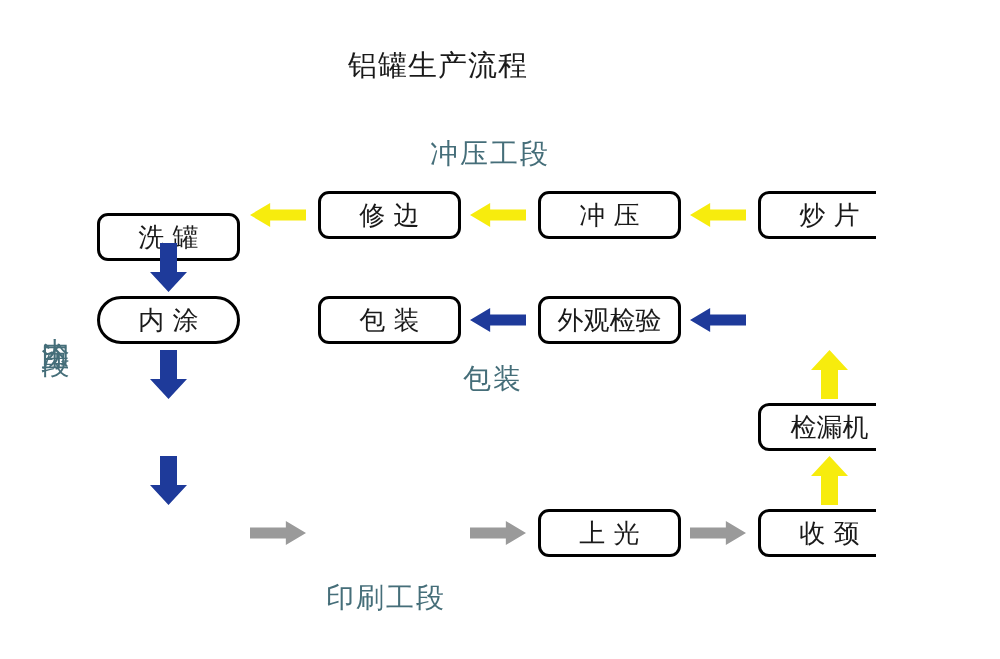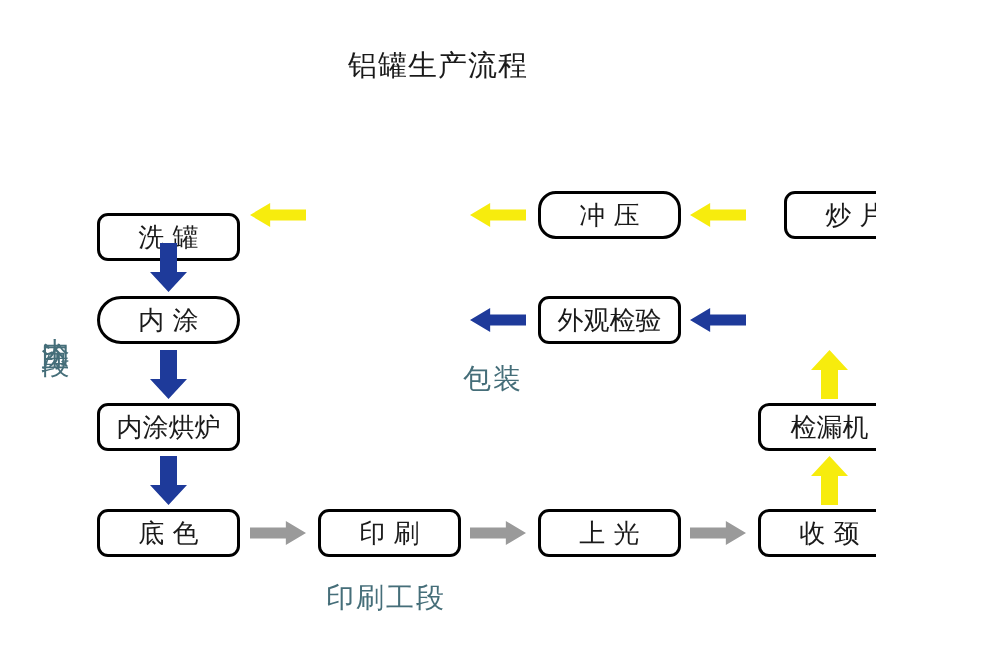--- a/index.html
+++ b/index.html
@@ -62,37 +62,37 @@
   .arrow.blue   { background: var(--blue, #1e3a9a); }
   .arrow.gray   { background: var(--gray, #9a9a9a); }
 </style>
 </head>
 <body>
 
 <div class="canvas">
 
   <div class="title">铝罐生产流程</div>
 
+  <div class="section-label" style="left:430px; top:135px;">冲压工段</div>
   <div class="section-label vertical" style="left:36px; top:316px;">内涂工段</div>
   <div class="section-label" style="left:463px; top:360px;">包装</div>
   <div class="section-label vertical" style="left:916px; top:358px;">收颈工段</div>
   <div class="section-label" style="left:326px; top:579px;">印刷工段</div>
 
   <div class="node" style="left:97px; top:191px;margin-top:22px;">洗 罐</div>
-  <div class="node" style="left:538px; top:191px;border-radius:18px;">冲 压</div>
-  <div class="node" style="left:758px; top:191px;margin-left:26px;">炒 片</div>
+  <div class="node" style="left:318px; top:191px;">修 边</div>
+  <div class="node" style="left:538px; top:191px;">冲 压</div>
+  <div class="node" style="left:758px; top:191px;">炒 片</div>
 
   <div class="node" style="left:97px; top:296px;border-radius:24px;">内 涂</div>
+  <div class="node" style="left:318px; top:296px;">包 装</div>
   <div class="node" style="left:538px; top:296px;">外观检验</div>
 
-  <div class="node" style="left:97px; top:403px;">内涂烘炉</div>
   <div class="node" style="left:758px; top:403px;">检漏机</div>
 
-  <div class="node" style="left:97px; top:509px;">底 色</div>
-  <div class="node" style="left:318px; top:509px;">印 刷</div>
   <div class="node" style="left:538px; top:509px;">上 光</div>
   <div class="node" style="left:758px; top:509px;">收 颈</div>
 
   <div class="arrow h left yellow" style="left:250px; top:203px;"></div>
   <div class="arrow h left yellow" style="left:470px; top:203px;"></div>
   <div class="arrow h left yellow" style="left:690px; top:203px;"></div>
 
   <div class="arrow h left blue" style="left:470px; top:308px;"></div>
   <div class="arrow h left blue" style="left:690px; top:308px;"></div>
 

